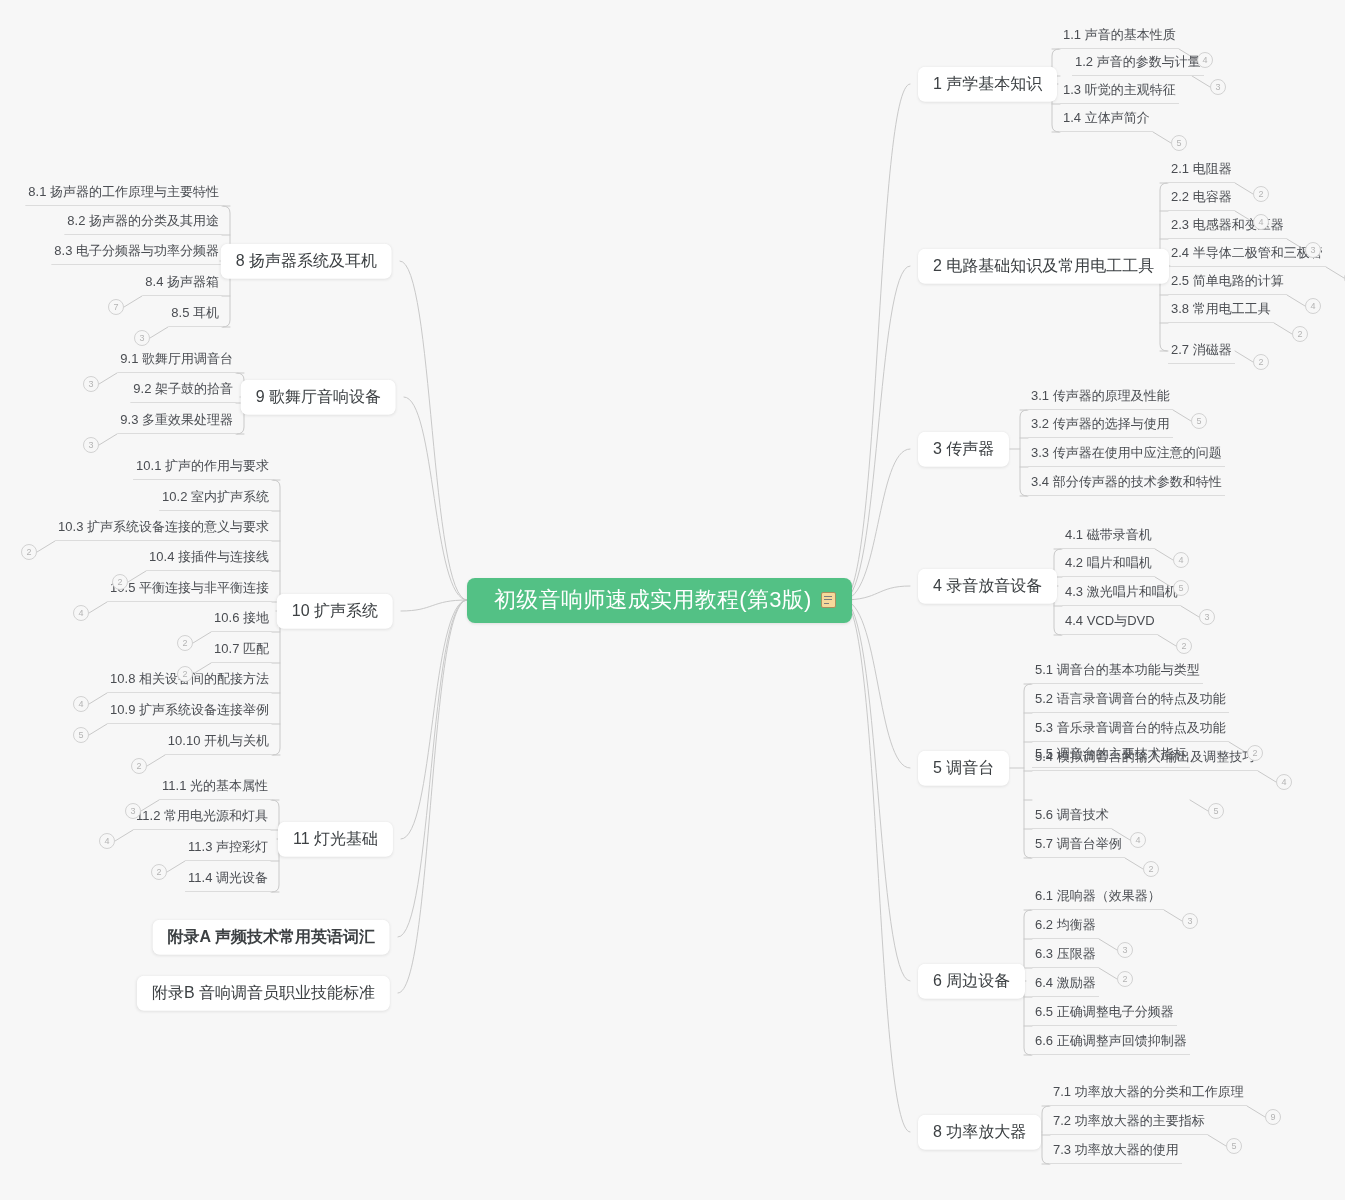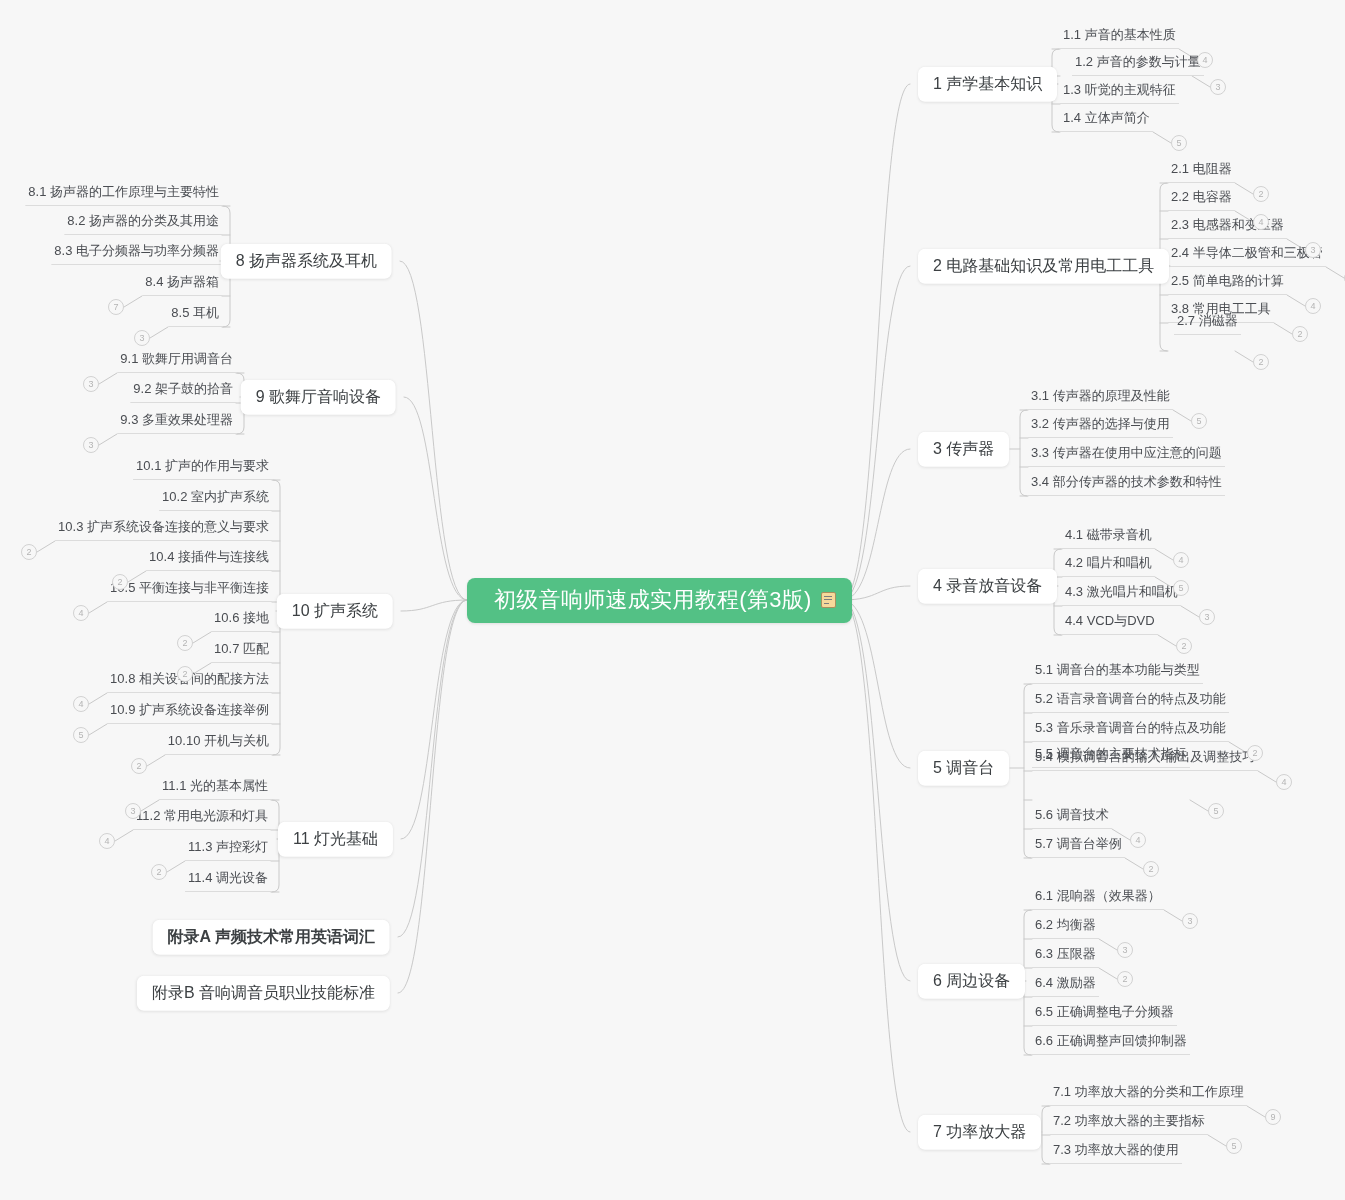--- a/index.html
+++ b/index.html
@@ -265,21 +265,21 @@
       <div class="leaf right" style="left: 1168px; top: 211px;"><span>2.2 电容器</span></div>
       <div class="badge" style="left: 1253px; top: 214px;">4</div>
       <div class="leaf right" style="left: 1168px; top: 239px;"><span>2.3 电感器和变压器</span></div>
       <div class="badge" style="left: 1305px; top: 242px;">3</div>
       <div class="leaf right" style="left: 1168px; top: 267px;"><span>2.4 半导体二极管和三极管</span></div>
       <div class="badge" style="left: 1344px; top: 270px;">4</div>
       <div class="leaf right" style="left: 1168px; top: 295px;"><span>2.5 简单电路的计算</span></div>
       <div class="badge" style="left: 1305px; top: 298px;">4</div>
       <div class="leaf right" style="left: 1168px; top: 323px;"><span>3.8 常用电工工具</span></div>
       <div class="badge" style="left: 1292px; top: 326px;">2</div>
-      <div class="leaf right" style="left: 1168px; top: 335px; margin-left: 6px;"><span>2.7 消磁器</span></div>
+      <div class="leaf right" style="left: 1168px; top: 364px;"><span>2.7 消磁器</span></div>
       <div class="badge" style="left: 1253px; top: 354px;">2</div>
       <div class="branch-node right" style="left: 918px; top: 449px;"><span>3 传声器</span></div>
       <div class="leaf right" style="left: 1028px; top: 410px;"><span>3.1 传声器的原理及性能</span></div>
       <div class="badge" style="left: 1191px; top: 413px;">5</div>
       <div class="leaf right" style="left: 1028px; top: 438px;"><span>3.2 传声器的选择与使用</span></div>
       <div class="leaf right" style="left: 1028px; top: 467px;"><span>3.3 传声器在使用中应注意的问题</span></div>
       <div class="leaf right" style="left: 1028px; top: 496px;"><span>3.4 部分传声器的技术参数和特性</span></div>
       <div class="branch-node right" style="left: 918px; top: 586px;"><span>4 录音放音设备</span></div>
       <div class="leaf right" style="left: 1062px; top: 549px;"><span>4.1 磁带录音机</span></div>
       <div class="badge" style="left: 1173px; top: 552px;">4</div>
@@ -305,21 +305,21 @@
       <div class="branch-node right" style="left: 918px; top: 981px;"><span>6 周边设备</span></div>
       <div class="leaf right" style="left: 1032px; top: 910px;"><span>6.1 混响器（效果器）</span></div>
       <div class="badge" style="left: 1182px; top: 913px;">3</div>
       <div class="leaf right" style="left: 1032px; top: 939px;"><span>6.2 均衡器</span></div>
       <div class="badge" style="left: 1117px; top: 942px;">3</div>
       <div class="leaf right" style="left: 1032px; top: 968px;"><span>6.3 压限器</span></div>
       <div class="badge" style="left: 1117px; top: 971px;">2</div>
       <div class="leaf right" style="left: 1032px; top: 997px;"><span>6.4 激励器</span></div>
       <div class="leaf right" style="left: 1032px; top: 1026px;"><span>6.5 正确调整电子分频器</span></div>
       <div class="leaf right" style="left: 1032px; top: 1055px;"><span>6.6 正确调整声回馈抑制器</span></div>
-      <div class="branch-node right" style="left: 918px; top: 1132px;"><span>7 功率放大器</span></div>
+      <div class="branch-node right" style="left: 918px; top: 1132px;"><span>8 功率放大器</span></div>
       <div class="leaf right" style="left: 1050px; top: 1106px;"><span>7.1 功率放大器的分类和工作原理</span></div>
       <div class="badge" style="left: 1265px; top: 1109px;">9</div>
       <div class="leaf right" style="left: 1050px; top: 1135px;"><span>7.2 功率放大器的主要指标</span></div>
       <div class="badge" style="left: 1226px; top: 1138px;">5</div>
       <div class="leaf right" style="left: 1050px; top: 1164px;"><span>7.3 功率放大器的使用</span></div>
       <div class="branch-node left" style="left: 392px; top: 261px;"><span>8 扬声器系统及耳机</span></div>
       <div class="leaf left" style="left: 222px; top: 206px;"><span>8.1 扬声器的工作原理与主要特性</span></div>
       <div class="leaf left" style="left: 222px; top: 235px;"><span>8.2 扬声器的分类及其用途</span></div>
       <div class="leaf left" style="left: 222px; top: 265px;"><span>8.3 电子分频器与功率分频器</span></div>
       <div class="leaf left" style="left: 222px; top: 296px;"><span>8.4 扬声器箱</span></div>

